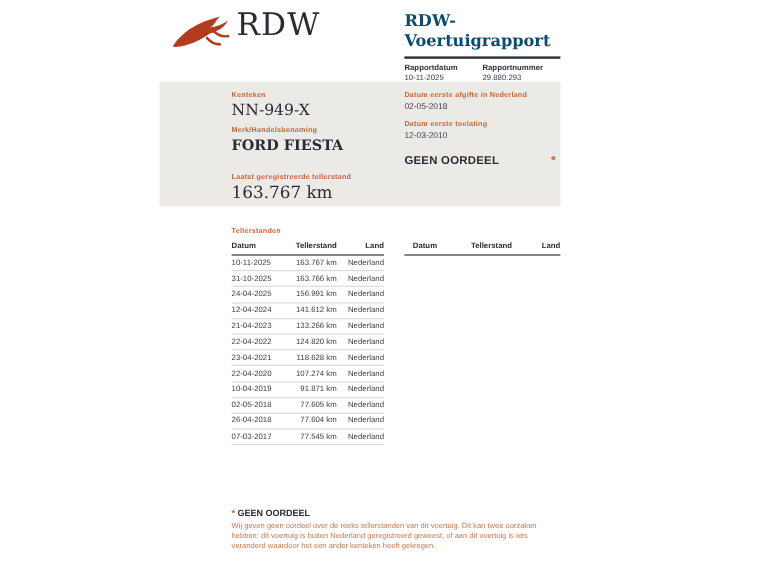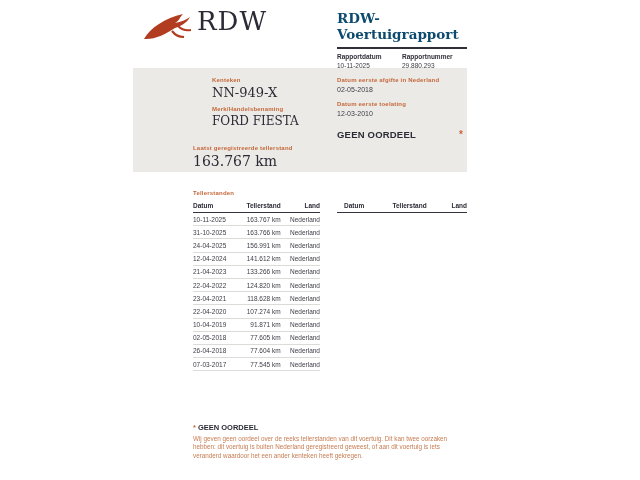--- a/index.html
+++ b/index.html
@@ -16,25 +16,25 @@
   .head-divider{margin-top:5px;height:1.5px;background:#2f2f3a;}
   .meta-grid{display:flex;margin-top:4px;}
   .meta-col{width:50%;}
   .meta-lbl{font-size:6.5px;font-weight:700;color:#2f2f3a;}
   .meta-val{font-size:6.5px;color:#3c3c46;margin-top:2px;}
 
   
   .vehicle-panel{position:absolute;left:133px;top:68px;width:334px;height:104px;
                  background:#eceae7;}
   .lbl{font-size:6px;font-weight:700;color:#c4683a;letter-spacing:.2px;}
-  .pv-left{position:absolute;left:60px;top:9px;width:140px;margin-left:19px;}
+  .pv-left{position:absolute;left:60px;top:9px;width:140px;}
   .pv-right{position:absolute;left:204px;top:9px;width:126px;}
   .big-serif{font-family:"DejaVu Serif",serif;color:#2b2b35;}
   .kenteken{font-size:13px;margin:2px 0 6px 0;}
-  .merk{font-size:12px;margin-top:2px;}
+  .merk{font-size:12px;margin-top:2px;font-weight:bold;}
   .pv-val{font-size:7px;color:#3c3c46;margin:3px 0 8px 0;}
   .oordeel-row{position:absolute;left:204px;top:61px;width:126px;display:flex;}
   .oordeel{font-size:9.5px;font-weight:700;color:#2b2b35;letter-spacing:.2px;}
   .oordeel-star{margin-left:auto;color:#c4683a;font-size:10px;font-weight:700;}
   .pv-meter{position:absolute;left:60px;top:77px;}
   .meter-val{font-size:14px;margin-top:2px;}
 
   
   .tables-label{position:absolute;left:193px;top:190px;}
   .mtable{position:absolute;top:200px;font-size:6.5px;color:#3c3c46;}

